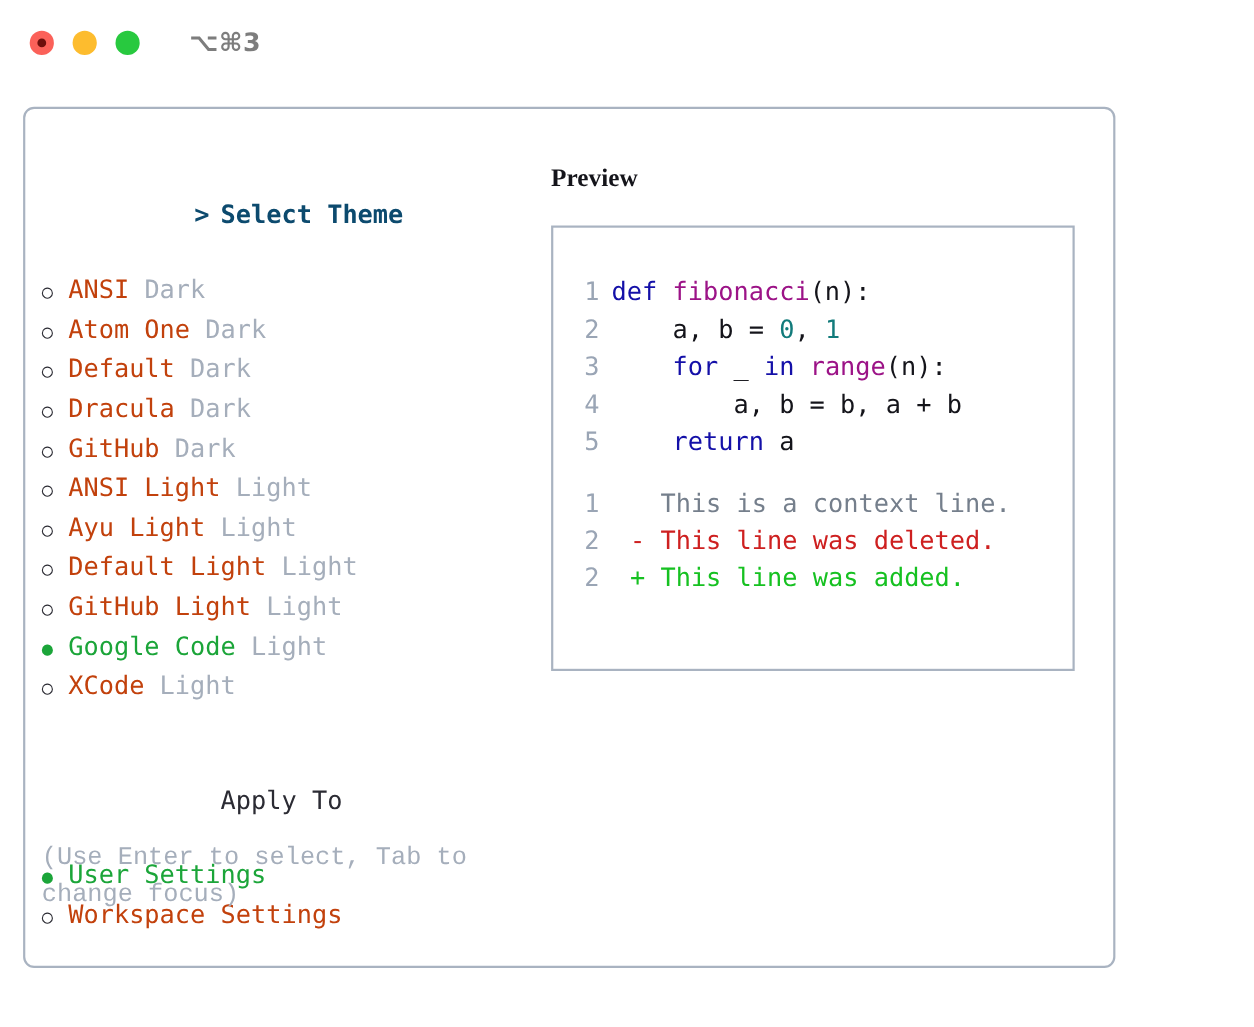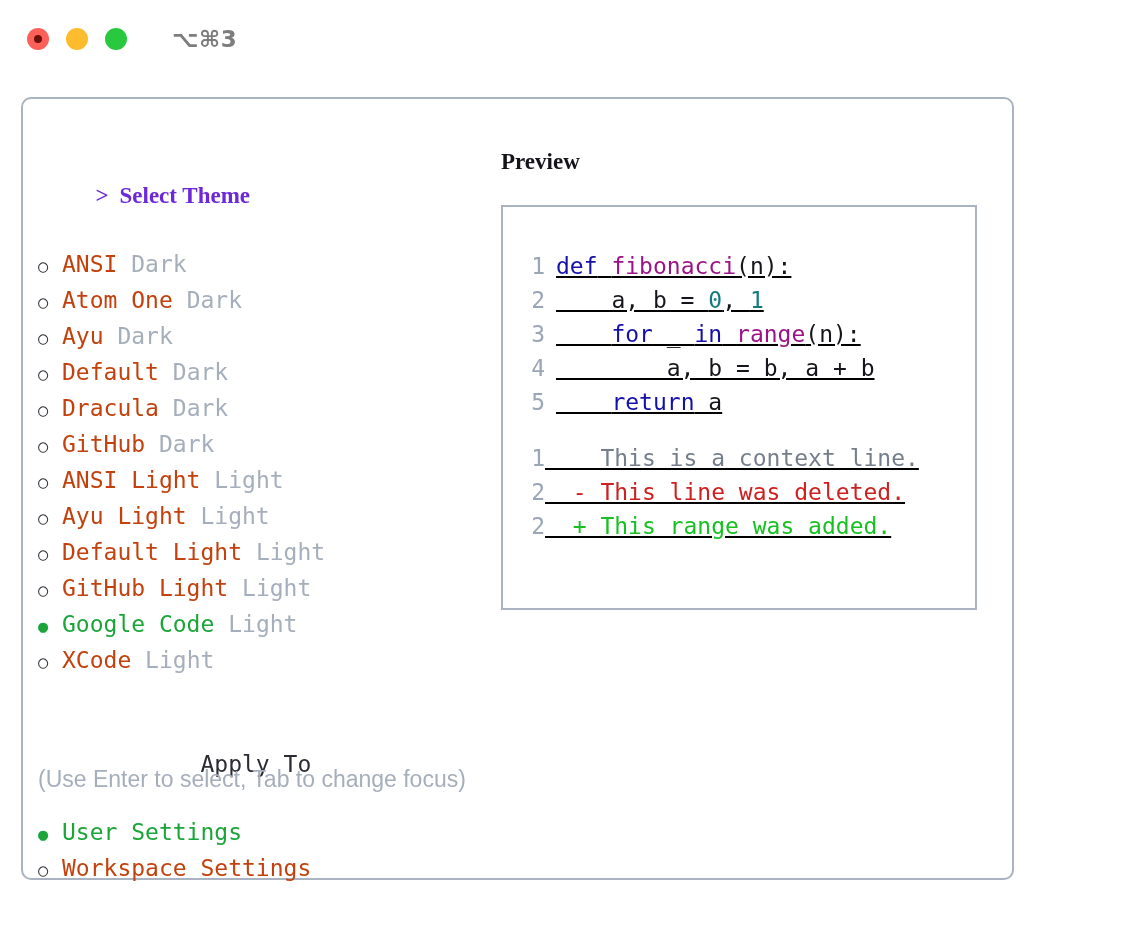--- a/index.html
+++ b/index.html
@@ -101,22 +101,21 @@
   .row {
     font-family: "DejaVu Sans Mono", monospace;
     font-size: 23px;
     line-height: 34px;
     color: #2B2B33;
     white-space: pre;
   }
 
   .section-title {
     font-weight: 700;
-    color: #6d28d9;
-    font-family: Liberation Serif, serif;
+    color: #0c4a6e;
   }
 
   .marker {
     display: inline-block;
     width: 24px;
   }
 
   .bullet-empty::before {
     content: "\25CB";
     font-size: 17px;
@@ -131,21 +130,21 @@
 
   .tag { color: #A5AEBB; }
 
   .spacer-sm { height: 34px; }
 
   #hint {
     position: absolute;
     left: 15px;
     top: 663px;
     width: 430px;
-    font-family: Liberation Sans, sans-serif;
+    font-family: Liberation Mono, monospace;
     font-size: 23px;
     line-height: 34px;
     color: #A5AEBB;
   }
 
   
   #right-col {
     position: absolute;
     left: 478px;
     top: 46px;
@@ -168,21 +167,20 @@
     background: #ffffff;
     box-sizing: border-box;
     position: relative;
   }
 
   #code-area {
     position: absolute;
     left: 16px;
     top: 42px;
     right: 8px;
-    text-decoration: underline;
   }
 
   .code-line {
     font-family: "DejaVu Sans Mono", monospace;
     font-size: 23px;
     line-height: 34px;
     white-space: pre;
     color: #14141A;
   }
 
@@ -223,21 +221,20 @@
 
       <div id="left-col">
 
         <div class="row section-title">
           <span class="marker">&gt;</span><span>Select Theme</span>
         </div>
 
         <div id="theme-list">
             <div class="row"><span class="marker bullet-empty"></span><span class="item-normal">ANSI</span><span> </span><span class="tag">Dark</span></div>
             <div class="row"><span class="marker bullet-empty"></span><span class="item-normal">Atom One</span><span> </span><span class="tag">Dark</span></div>
-            <div class="row"><span class="marker bullet-empty"></span><span class="item-normal">Ayu</span><span> </span><span class="tag">Dark</span></div>
             <div class="row"><span class="marker bullet-empty"></span><span class="item-normal">Default</span><span> </span><span class="tag">Dark</span></div>
             <div class="row"><span class="marker bullet-empty"></span><span class="item-normal">Dracula</span><span> </span><span class="tag">Dark</span></div>
             <div class="row"><span class="marker bullet-empty"></span><span class="item-normal">GitHub</span><span> </span><span class="tag">Dark</span></div>
             <div class="row"><span class="marker bullet-empty"></span><span class="item-normal">ANSI Light</span><span> </span><span class="tag">Light</span></div>
             <div class="row"><span class="marker bullet-empty"></span><span class="item-normal">Ayu Light</span><span> </span><span class="tag">Light</span></div>
             <div class="row"><span class="marker bullet-empty"></span><span class="item-normal">Default Light</span><span> </span><span class="tag">Light</span></div>
             <div class="row"><span class="marker bullet-empty"></span><span class="item-normal">GitHub Light</span><span> </span><span class="tag">Light</span></div>
             <div class="row"><span class="marker bullet-filled" style="color: rgb(27, 165, 57);"></span><span class="item-selected">Google Code</span><span> </span><span class="tag">Light</span></div>
             <div class="row"><span class="marker bullet-empty"></span><span class="item-normal">XCode</span><span> </span><span class="tag">Light</span></div>
           </div>
@@ -264,21 +261,21 @@
             <div id="code-lines">
                 <div class="code-line"><span class="lineno">1</span><span class="gut"></span><span class="tok-kw">def</span><span class="tok-plain"> </span><span class="tok-fn">fibonacci</span><span class="tok-plain">(n):</span></div>
                 <div class="code-line"><span class="lineno">2</span><span class="gut"></span><span class="tok-plain">    a, b = </span><span class="tok-num">0</span><span class="tok-plain">, </span><span class="tok-num">1</span></div>
                 <div class="code-line"><span class="lineno">3</span><span class="gut"></span><span class="tok-plain">    </span><span class="tok-kw">for</span><span class="tok-plain"> _ </span><span class="tok-kw">in</span><span class="tok-plain"> </span><span class="tok-fn">range</span><span class="tok-plain">(n):</span></div>
                 <div class="code-line"><span class="lineno">4</span><span class="gut"></span><span class="tok-plain">        a, b = b, a + b</span></div>
                 <div class="code-line"><span class="lineno">5</span><span class="gut"></span><span class="tok-plain">    </span><span class="tok-kw">return</span><span class="tok-plain"> a</span></div>
               </div>
             <div id="diff-lines" class="diff-block">
                 <div class="code-line"><span class="lineno">1</span><span class="diff-ctx">    This is a context line.</span></div>
                 <div class="code-line"><span class="lineno">2</span><span class="diff-del">  - This line was deleted.</span></div>
-                <div class="code-line"><span class="lineno">2</span><span class="diff-add">  + This range was added.</span></div>
+                <div class="code-line"><span class="lineno">2</span><span class="diff-add">  + This line was added.</span></div>
               </div>
           </div>
         </div>
       </div>
 
     </div>
   </div>
 </div>
 
 </body></html>

